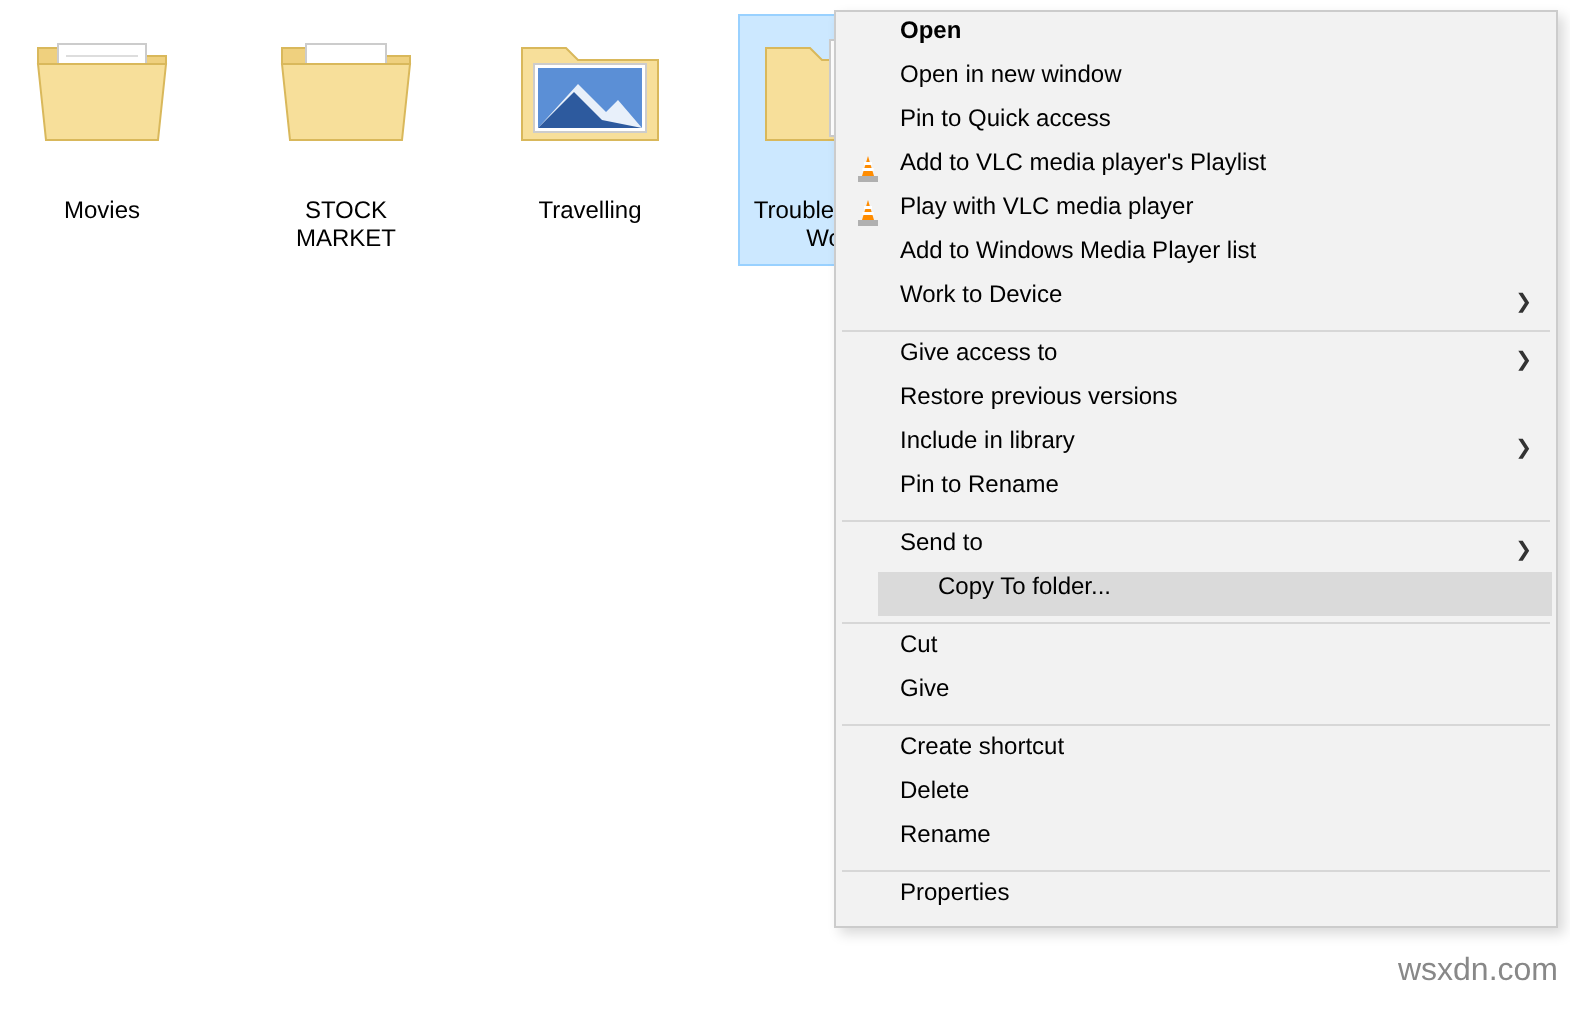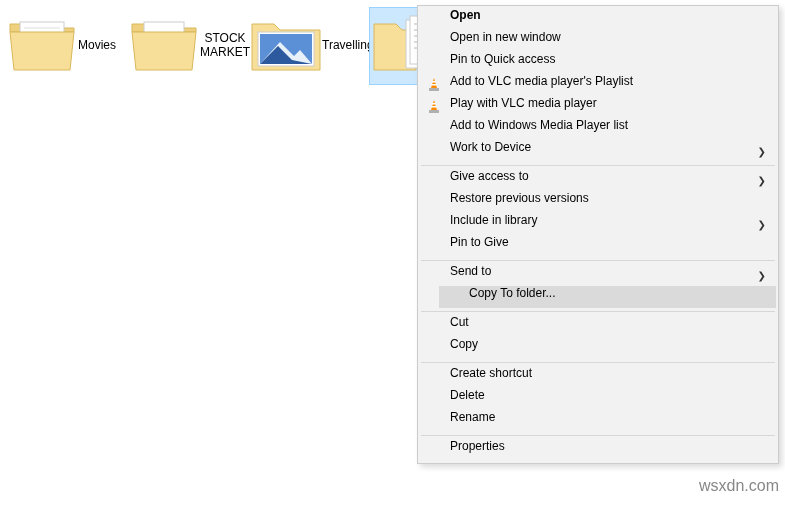--- a/index.html
+++ b/index.html
@@ -14,26 +14,27 @@
       color: #000;
     }
     .desktop {
       display: flex;
       flex-direction: row;
       gap: 28px;
       padding: 8px 4px;
     }
     .folder-item {
       display: flex;
-      flex-direction: row;
+      flex-direction: column;
       align-items: center;
       width: 94px;
       padding: 4px 2px 6px 2px;
       text-align: center;
       cursor: default;
+      gap: 20px;
     }
     .folder-item.selected {
       background: #cce8ff;
       outline: 1px solid #99d1ff;
     }
     .folder-icon {
       width: 72px;
       height: 64px;
       position: relative;
       margin-bottom: 2px;
@@ -186,36 +187,36 @@
       <span class="arrow">❯</span>
     </div>
     <div class="menu-item">
       <span>Restore previous versions</span>
     </div>
     <div class="menu-item">
       <span>Include in library</span>
       <span class="arrow">❯</span>
     </div>
     <div class="menu-item">
-      <span>Pin to Give</span>
+      <span>Pin to Rename</span>
     </div>
     <div class="menu-sep"></div>
     <div class="menu-item">
       <span>Send to</span>
       <span class="arrow">❯</span>
     </div>
     <div class="menu-item hover">
       <span>Copy To folder...</span>
     </div>
     <div class="menu-sep"></div>
     <div class="menu-item">
       <span>Cut</span>
     </div>
     <div class="menu-item">
-      <span>Copy</span>
+      <span>Give</span>
     </div>
     <div class="menu-sep"></div>
     <div class="menu-item">
       <span>Create shortcut</span>
     </div>
     <div class="menu-item">
       <span>Delete</span>
     </div>
     <div class="menu-item">
       <span>Rename</span>

